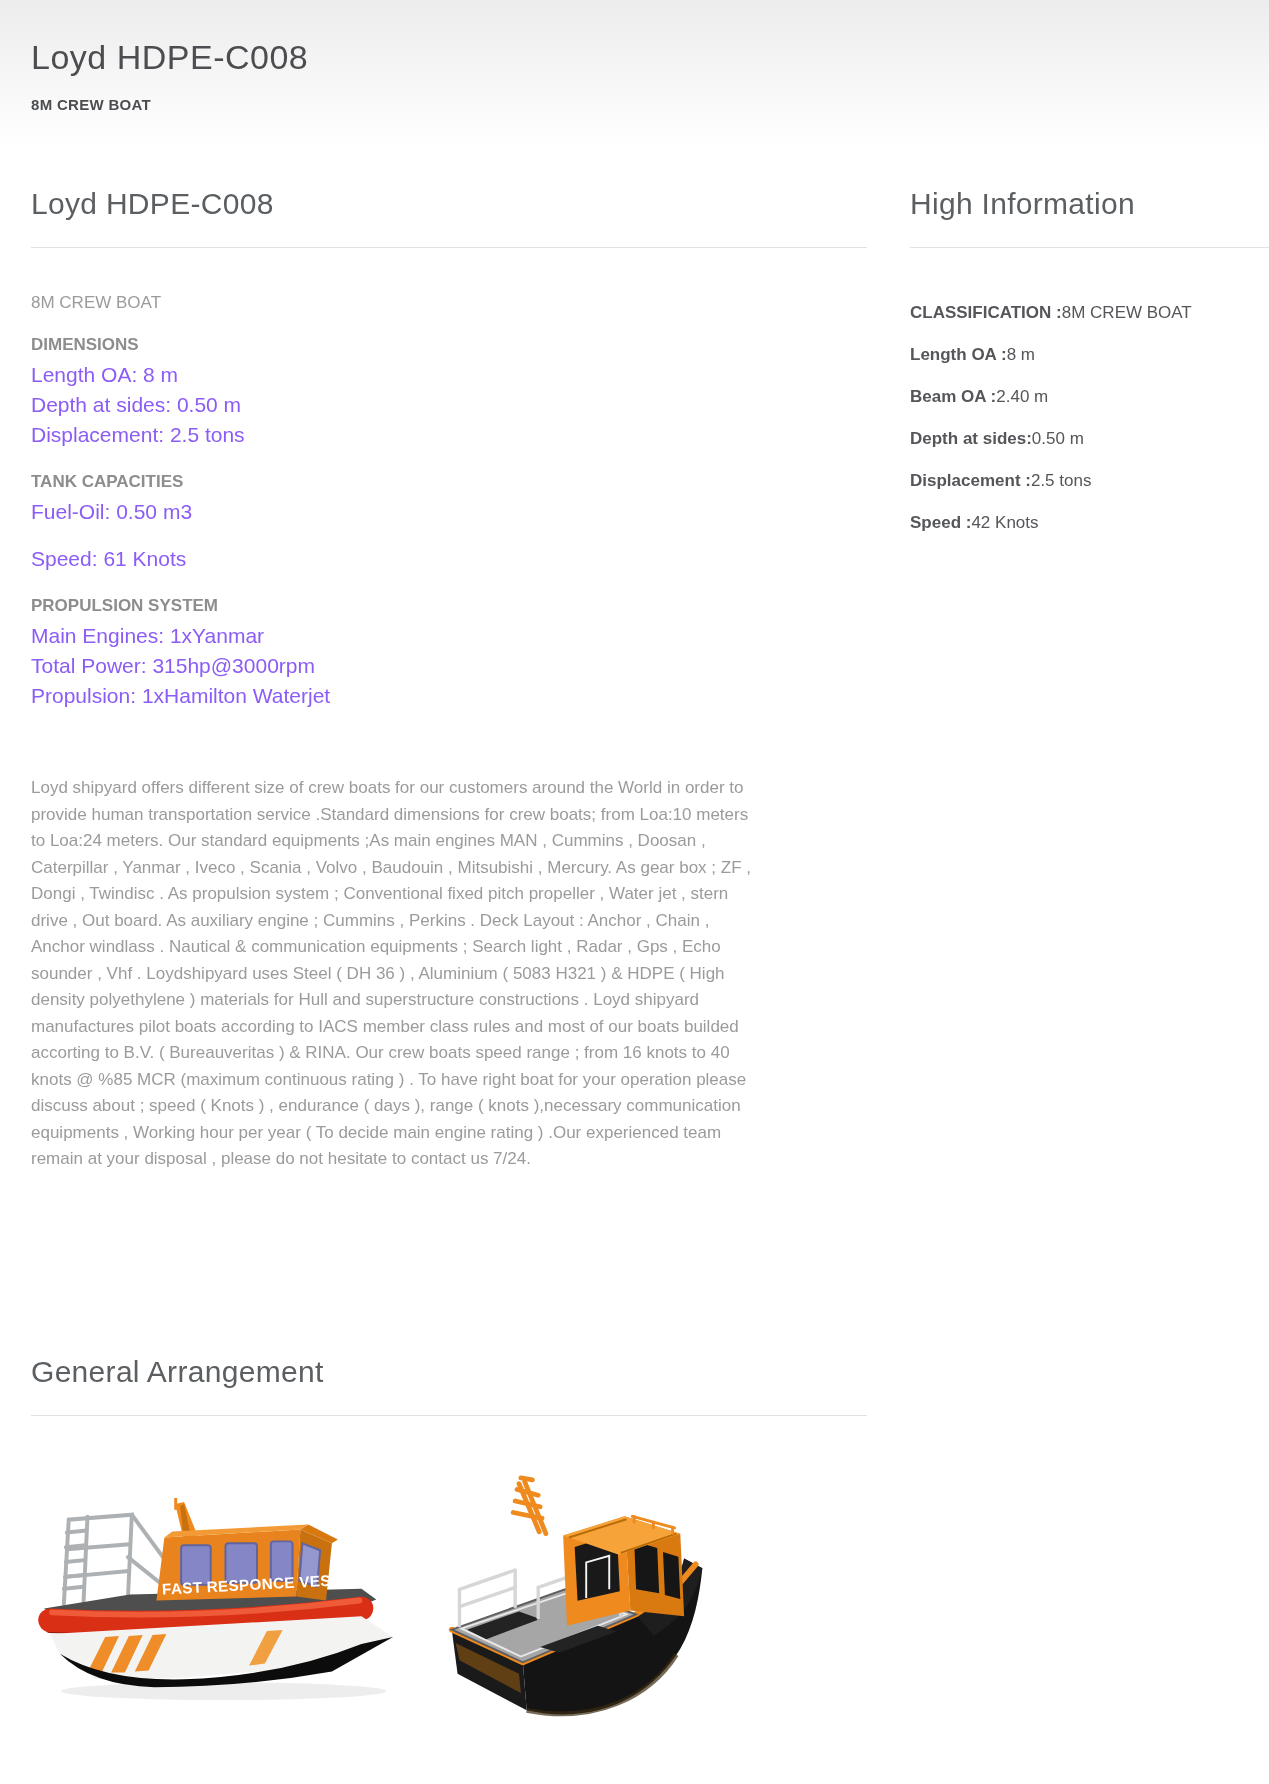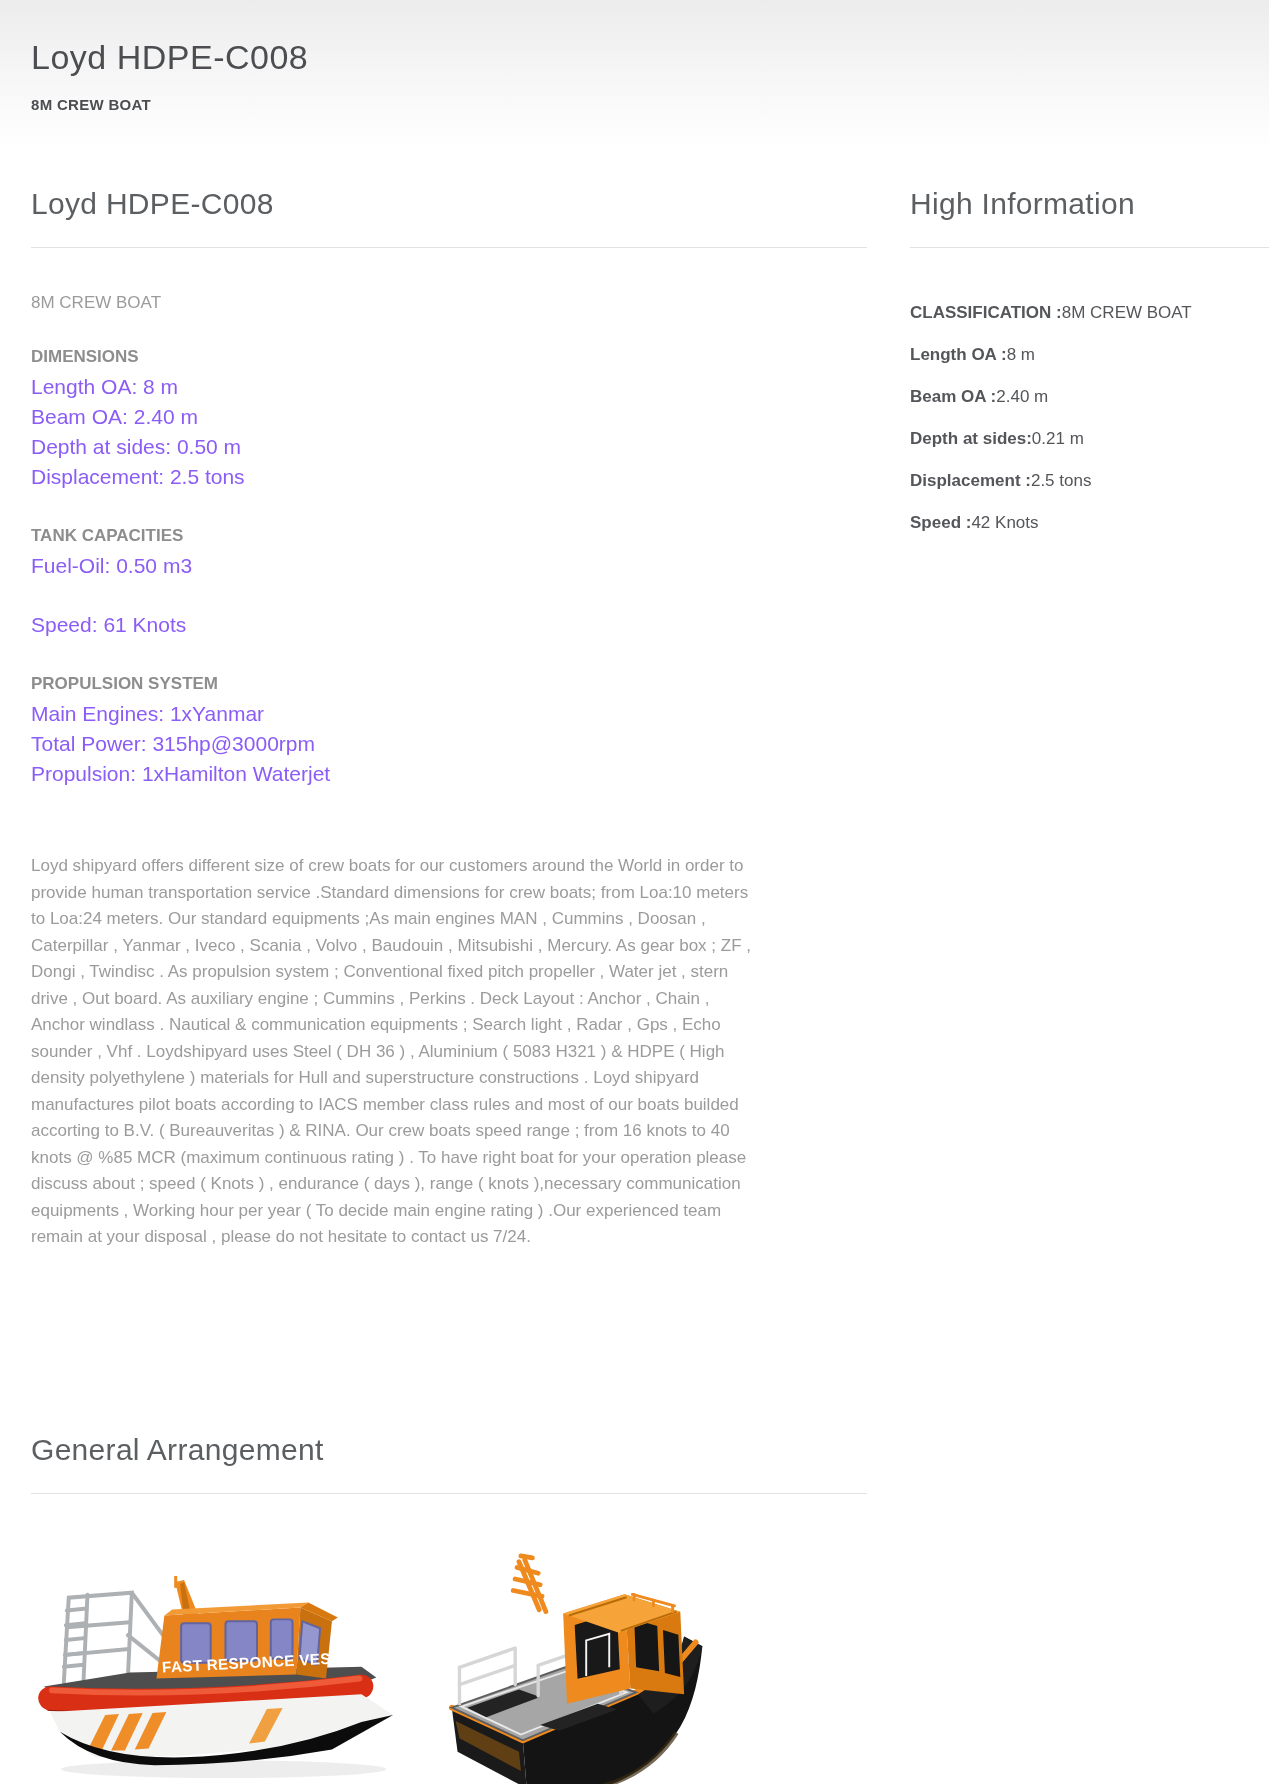--- a/index.html
+++ b/index.html
@@ -34,21 +34,21 @@
   .sec-title{
     margin:0;font-size:30px;line-height:32px;
     font-weight:300;color:#5c5f62;letter-spacing:.3px;
   }
   .divider{border-bottom:1px solid #e2e2e2;margin-top:27px;}
   
   .classification{
     margin-top:45px;
     font-size:17px;color:#9b9b9b;
   }
-  .spec-group{margin-top:29px;}
+  .spec-group{margin-top:17px;}
   .spec-heading{
     font-size:17px;font-weight:700;color:#8d8d8d;line-height:30px;
   }
   .spec-line{font-size:21px;color:#8b5cf6;line-height:30px;}
   .description{
     margin:64px 0 8px 0;
     max-width:733px;
     font-size:17px;color:#9b9b9b;line-height:26.5px;
   }
   
@@ -77,21 +77,20 @@
 
     <section class="left-col">
       <h2 class="sec-title">Loyd HDPE-C008</h2>
       <div class="divider"></div>
 
       <div class="classification">8M CREW BOAT</div>
 
       <div class="spec-group">
         <div class="spec-heading">DIMENSIONS</div>
         <div class="spec-line">Length OA: 8 m</div>
-        <div class="spec-line">Beam OA: 2.40 m</div>
         <div class="spec-line">Depth at sides: 0.50 m</div>
         <div class="spec-line">Displacement: 2.5 tons</div>
       </div>
 
       <div class="spec-group">
         <div class="spec-heading">TANK CAPACITIES</div>
         <div class="spec-line">Fuel-Oil: 0.50 m3</div>
       </div>
 
       <div class="spec-group">
@@ -115,21 +114,21 @@
         <div class="info-row">
           <span class="info-label">CLASSIFICATION :</span><span class="info-value">8M CREW BOAT</span>
         </div>
         <div class="info-row">
           <span class="info-label">Length OA :</span><span class="info-value">8 m</span>
         </div>
         <div class="info-row">
           <span class="info-label">Beam OA :</span><span class="info-value">2.40 m</span>
         </div>
         <div class="info-row">
-          <span class="info-label">Depth at sides:</span><span class="info-value">0.21 m</span>
+          <span class="info-label">Depth at sides:</span><span class="info-value">0.50 m</span>
         </div>
         <div class="info-row">
           <span class="info-label">Displacement :</span><span class="info-value">2.5 tons</span>
         </div>
         <div class="info-row">
           <span class="info-label">Speed :</span><span class="info-value">42 Knots</span>
         </div>
       </div>
     </aside>
   </div>

